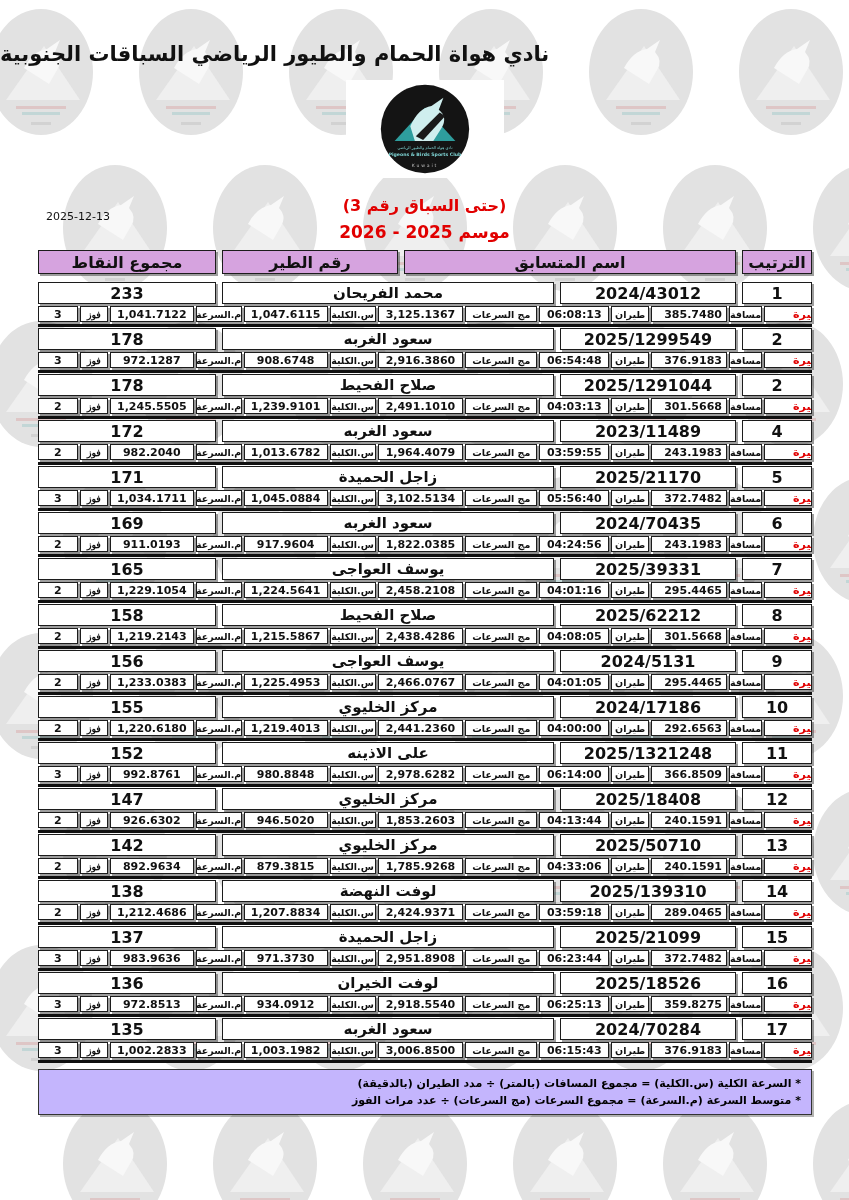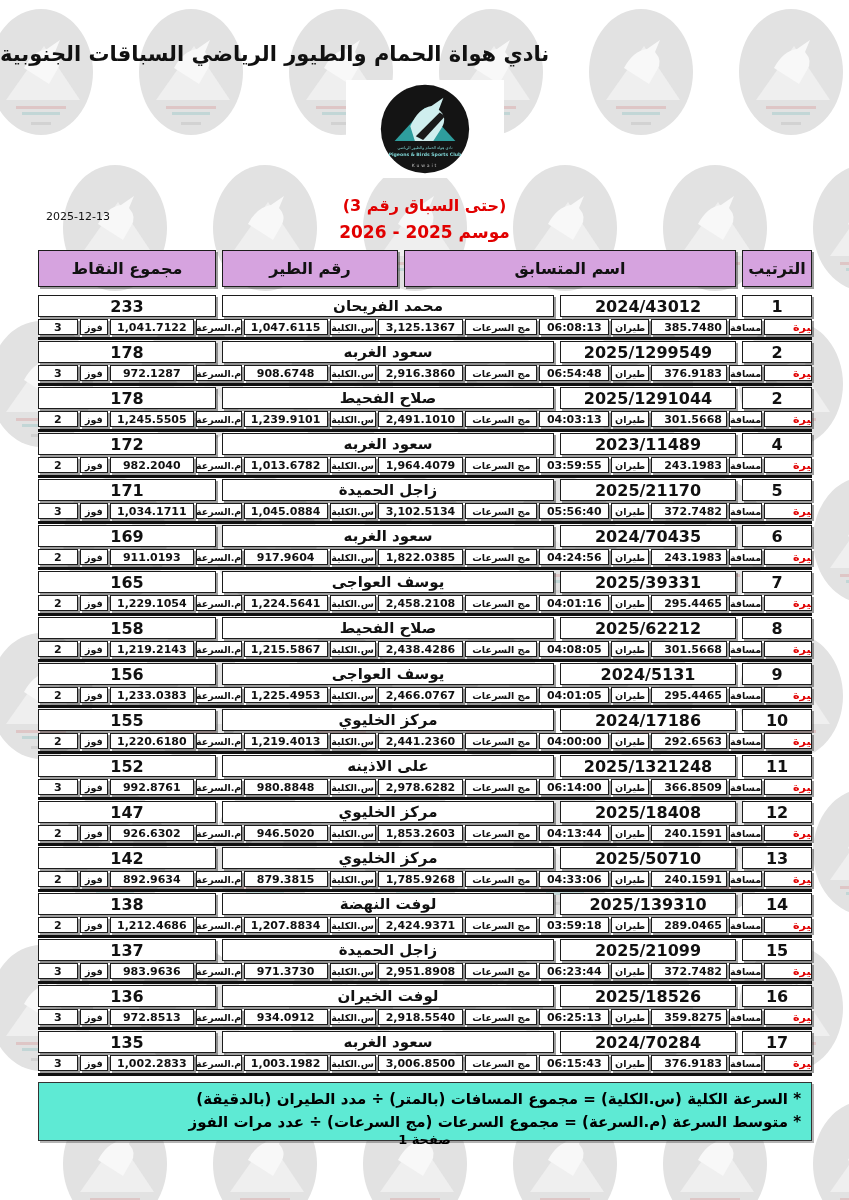--- a/index.html
+++ b/index.html
@@ -36,47 +36,47 @@
   
   .table-wrap{position:absolute; top:250px; left:38px; width:774px;}
   .box{
     background:#ffffff; border:1px solid #1c1c1c;
     box-shadow:2px 2px 0 rgba(40,40,40,.45);
     display:flex; align-items:center; justify-content:center;
     font-weight:bold; color:#111; box-sizing:border-box;
     white-space:nowrap; overflow:hidden;
   }
   .thead{display:flex; gap:6px;}
-  .th{height:37px; font-size:16px; background:#d6a3df;}
+  .th{height:24px; font-size:16px; background:#d6a3df;}
   .w-rank{width:70px; flex:0 0 auto;}
   .w-bird{width:176px; flex:0 0 auto;}
   .w-name{width:332px; flex:0 0 auto;}
   .w-points{width:172px; flex:1 1 auto;}
   #rows{margin-top:8px;}
   .entry{margin-bottom:1px;}
   .main-row{display:flex; gap:6px;}
   .mcell{height:22px; font-size:15px;}
   .mcell.num{font-size:16px;}
   .detail-row{display:flex; gap:2px; margin-top:2px;}
   .detail-row .box{height:16px; font-size:11px;}
   .detail-row .lbl{font-size:9.5px; flex:0 0 auto;}
   .detail-row .val{flex:1 1 auto;}
   .badge{width:44px; flex:0 0 auto; color:#e10000; font-size:11px;padding-left:46px;}
   .b-l-dist{width:33px;} .b-v-dist{width:76px;padding-left:8px;}
   .b-l-fly{width:38px;}  .b-v-time{width:70px;}
   .b-l-sum{width:72px;}  .b-v-sum{width:86px;}
   .b-l-tot{width:46px;}  .b-v-tot{width:84px;}
   .b-l-avg{width:46px;}  .b-v-avg{width:84px;}
-  .b-l-win{width:28px;}  .b-v-win{width:40px; flex:0 0 auto;}
+  .b-l-win{width:28px;font-family:Liberation Serif, serif;}  .b-v-win{width:40px; flex:0 0 auto;}
   .entry-sep{height:3px; background:#101010; margin-top:2px;}
   .num-ltr{direction:ltr; unicode-bidi:embed;}
   
   .notes-box{
-    margin-top:6px; border:1px solid #333; background:#5eead4;
-    padding:5px 10px; font-size:15px; font-weight:bold; line-height:1.55;
+    margin-top:6px; border:1px solid #333; background:#c4b5fd;
+    padding:5px 10px; font-size:11px; font-weight:bold; line-height:1.55;
     box-shadow:2px 2px 0 rgba(40,40,40,.35);
   }
   .page-footer{
     position:absolute; top:1132px; left:0; right:0; text-align:center;
     font-size:13px; font-weight:bold; direction:ltr;
   }
 </style>
 </head>
 <body>
 
@@ -1297,16 +1297,15 @@
     <div class="entry-sep"></div>
   </div>
 </div>
 
       <div class="notes-box">
         <div>* السرعة الكلية (س.الكلية) = مجموع المسافات (بالمتر) ÷ مدد الطيران (بالدقيقة)</div>
         <div>* متوسط السرعة (م.السرعة) = مجموع السرعات (مج السرعات) ÷ عدد مرات الفوز</div>
       </div>
     </div>
 
-    <div class="page-footer">صفحة 1</div>
 
   </div>
 </div>
 
 </body></html>

